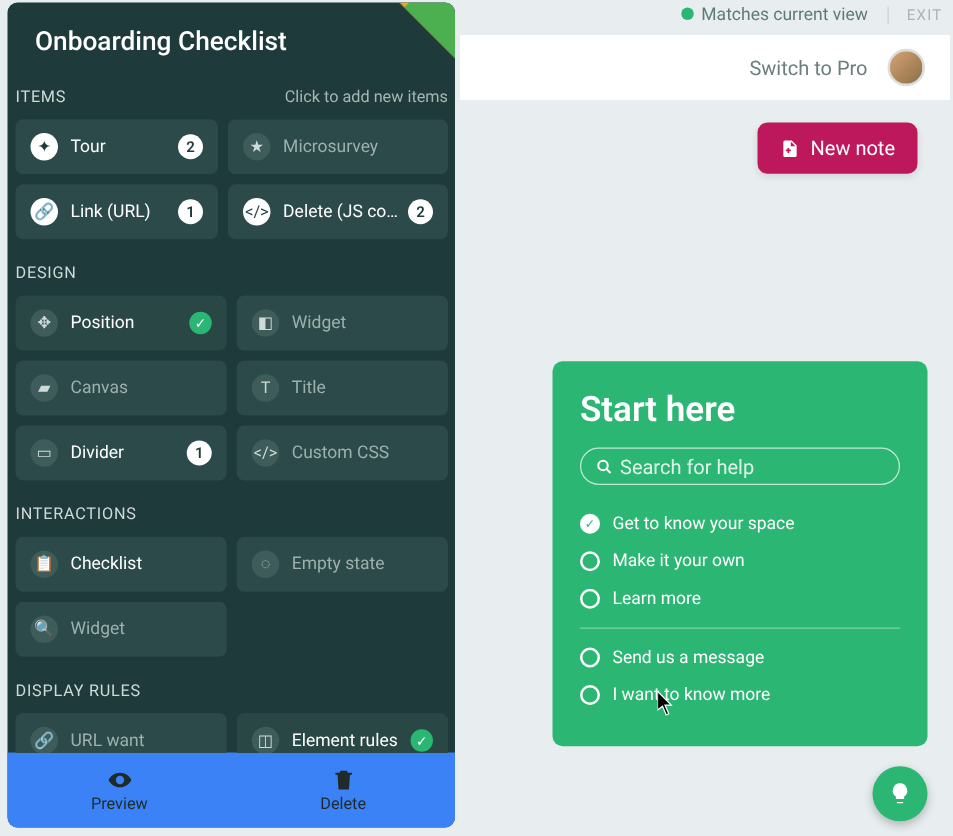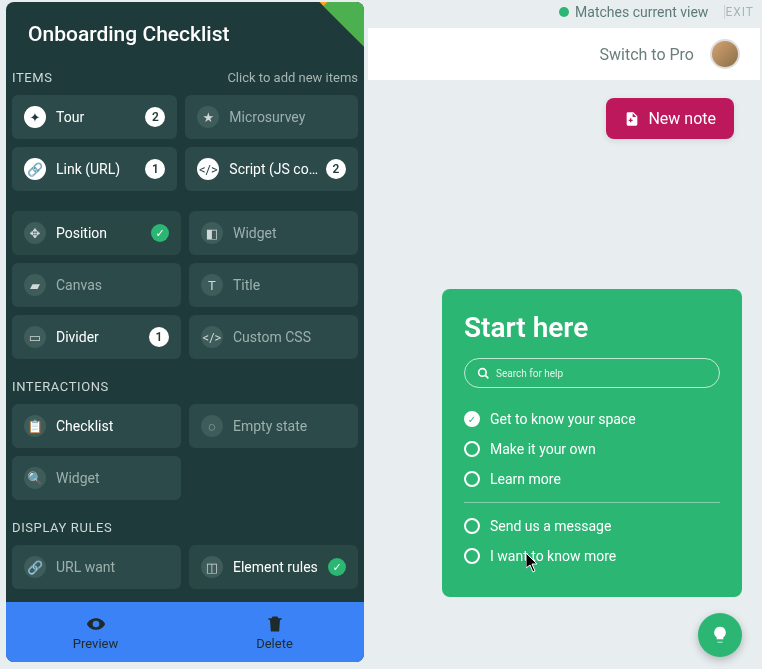--- a/index.html
+++ b/index.html
@@ -22,30 +22,30 @@
 .ticon{width:22px;height:22px;border-radius:11px;background:#fff;color:#1e3a3a;display:flex;align-items:center;justify-content:center;margin-right:10px;font-size:13px;flex:0 0 22px}
 .ticon.dark{background:#3d5c5a;color:#cfd9d8}
 .tile-label{flex:1;white-space:nowrap;overflow:hidden;text-overflow:ellipsis}
 .badge{width:20px;height:20px;border-radius:10px;background:#fff;color:#1e3a3a;font-size:12px;font-weight:600;display:flex;align-items:center;justify-content:center;margin-left:8px}
 .badge-check{width:18px;height:18px;border-radius:9px;background:#2bb673;color:#fff;font-size:11px;display:flex;align-items:center;justify-content:center;margin-left:8px}
 .sidebar-footer{height:60px;background:#3b82f6;display:flex}
 .footer-btn{flex:1;display:flex;flex-direction:column;align-items:center;justify-content:center;gap:2px;color:#1f2b2b;font-size:13px;cursor:pointer}
 .footer-btn svg{width:20px;height:20px}
 .topbar{position:absolute;top:4px;right:8px;display:flex;align-items:center;gap:16px;color:#5d7b79;font-size:14px}
 .dot{width:10px;height:10px;border-radius:5px;background:#2bb673;display:inline-block;margin-right:6px}
-.exit{color:#a7b5b3;font-size:12px;letter-spacing:1px;border-left:1px solid #c9d4d2;}
+.exit{color:#a7b5b3;font-size:12px;letter-spacing:1px;border-left:1px solid #c9d4d2;padding-left:14px}
 .content-top{position:absolute;left:368px;right:2px;top:28px;height:52px;background:#fff;display:flex;align-items:center;justify-content:flex-end;padding:0 20px;gap:16px}
 .switch-pro{color:#6b7d7c;font-size:16px}
 .avatar{width:30px;height:30px;border-radius:15px;background:linear-gradient(135deg,#d4a373,#8b6f47);border:2px solid #ddd}
 .workspace{position:absolute;left:368px;right:2px;top:80px;bottom:2px;background:#e8eef0}
 .new-note{position:absolute;top:18px;right:26px;background:#be185d;color:#fff;border:none;border-radius:8px;padding:11px 18px;font-size:16px;display:flex;align-items:center;gap:8px;cursor:pointer;box-shadow:0 2px 6px rgba(0,0,0,.1)}
 .panel{position:absolute;right:18px;bottom:70px;width:300px;background:#2bb673;border-radius:8px;padding:22px 22px 26px;color:#fff}
 .panel-title{font-size:28px;font-weight:600;margin-bottom:14px}
 .search-pill{border:1px solid rgba(255,255,255,.7);border-radius:16px;height:30px;display:flex;align-items:center;padding:0 12px;gap:6px;margin-bottom:16px}
-.search-pill input{background:transparent;border:none;outline:none;color:#fff;font-size:10px;flex:1}
+.search-pill input{background:transparent;border:none;outline:none;color:#fff;font-size:16px;flex:1}
 .search-pill input::placeholder{color:rgba(255,255,255,.85)}
 .check-item{display:flex;align-items:center;gap:10px;font-size:14px;padding:7px 0;cursor:pointer}
 .ci-icon{width:16px;height:16px;border:2px solid #fff;border-radius:8px;flex:0 0 16px;display:flex;align-items:center;justify-content:center;font-size:10px}
 .ci-icon.done{background:#fff;color:#2bb673}
 .panel-divider{border:none;border-top:1px solid rgba(255,255,255,.4);margin:8px 0}
 .fab{position:absolute;right:18px;bottom:10px;width:44px;height:44px;border-radius:22px;background:#2bb673;display:flex;align-items:center;justify-content:center;color:#fff;box-shadow:0 3px 8px rgba(0,0,0,.25);cursor:pointer}
 .cursor{position:absolute;right:218px;bottom:94px;pointer-events:none}
 </style>
 </head>
 <body>
@@ -134,27 +134,30 @@
             <span class="ticon dark">★</span>
             <span class="tile-label">Microsurvey</span>
           </div>
         <div class="tile">
             <span class="ticon">🔗</span>
             <span class="tile-label">Link (URL)</span>
             <span class="badge">1</span>
           </div>
         <div class="tile">
             <span class="ticon">&lt;/&gt;</span>
-            <span class="tile-label">Script (JS co…</span>
+            <span class="tile-label">Delete (JS co…</span>
             <span class="badge">2</span>
           </div>
       </div>
     </div>
 
     <div class="section">
+      <div class="section-header">
+          <span class="section-label">DESIGN</span>
+        </div>
       <div class="tile-grid">
         <div class="tile selected">
             <span class="ticon dark">✥</span>
             <span class="tile-label">Position</span>
             <span class="badge-check">✓</span>
           </div>
         <div class="tile muted">
             <span class="ticon dark">◧</span>
             <span class="tile-label">Widget</span>
           </div>

